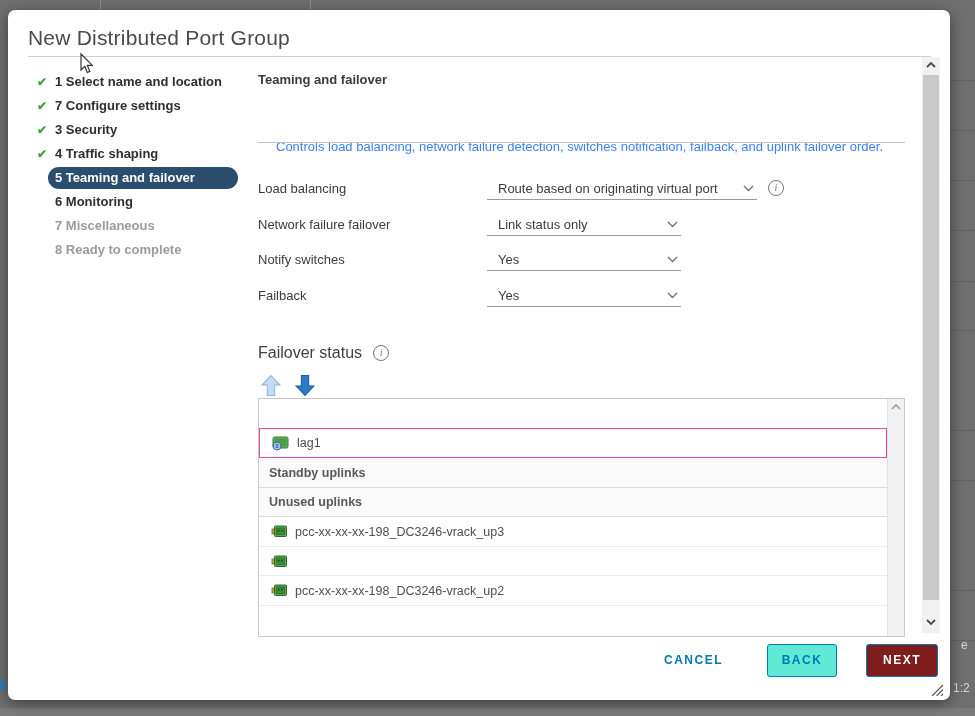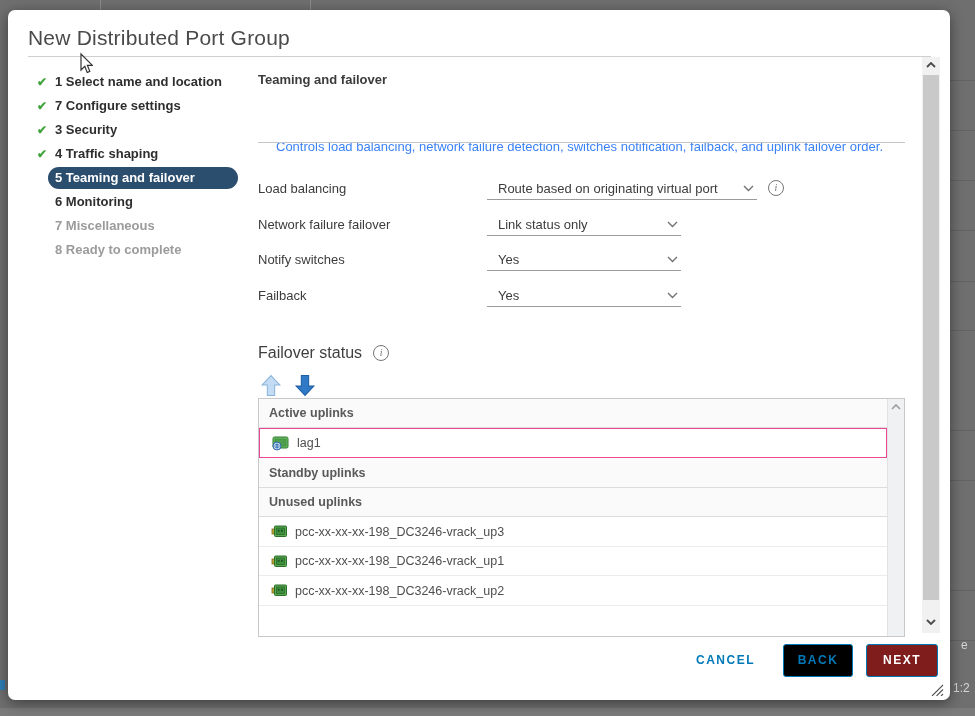--- a/index.html
+++ b/index.html
@@ -75,25 +75,25 @@
 
   
   .dlg-scrollbar { position:absolute; left:914px; top:47px; width:18px; height:576px;
                    background:#f1f1f1; cursor:pointer; }
   .dlg-scrollbar .chev-up { position:absolute; top:5px; left:4px; }
   .dlg-scrollbar .chev-dn { position:absolute; bottom:8px; left:4px; }
   .dlg-thumb { position:absolute; left:1px; right:1px; top:18px; height:525px; background:#c9c9c9; }
 
   
   .footer { position:absolute; top:633px; left:0; right:12px; height:34px;
-            display:flex; justify-content:flex-end; align-items:center; }
+            display:flex; justify-content:flex-end; align-items:center;gap:16px; }
   .btn { font-family:"Liberation Sans",sans-serif; font-size:12px; font-weight:700;
          letter-spacing:1.5px; border-radius:3px; cursor:pointer; }
   .btn-link { color:#0079b8; background:none; border:none; margin-right:28px; }
-  .btn-outline { width:70px; height:33px; color:#0079b8; background:#000000; border:1px solid #0079b8; }
+  .btn-outline { width:70px; height:33px; color:#0079b8; background:#5eead4; border:1px solid #0079b8; }
   .btn-primary { width:72px; height:33px; color:#fff; background:#7f1d1d; border:1px solid #0079b8; margin-left:13px; }
 
   .resize-handle { position:absolute; left:922px; top:674px; width:14px; height:12px; cursor:nwse-resize; }
 </style>
 </head>
 <body>
 
 <div class="backdrop">
   <div class="bg-vline" style="left:100px"></div>
   <div class="bg-vline" style="left:310px"></div>
@@ -206,23 +206,20 @@
   <div class="move-btns">
     <svg class="move-btn move-up" viewBox="0 0 20 22">
       <path d="M10 1.5 L18.5 10.5 H13.5 V20.5 H6.5 V10.5 H1.5 Z" fill="#c4dcf3" stroke="#8ab4dd" stroke-width="1"></path>
     </svg>
     <svg class="move-btn move-down" viewBox="0 0 20 22">
       <path d="M10 20.5 L1.5 11.5 H6.5 V1.5 H13.5 V11.5 H18.5 Z" fill="#2f79c6" stroke="#1c5da4" stroke-width="1"></path>
     </svg>
   </div>
 
   <div class="uplinks-table">
-    <div class="t-row t-group" style="top:0; height:29px">
-        <span>Active uplinks</span>
-      </div>
 
     <div class="t-row t-item selected" style="top:29px; height:30px">
       <svg width="17" height="15" viewBox="0 0 17 15">
         <rect x="1" y="1" width="15" height="11" rx="1.5" fill="#6cba62" stroke="#2f7d32"></rect>
         <rect x="3" y="3" width="11" height="7" fill="#4e9e4e" stroke="#3a8a3a" stroke-width="0.6"></rect>
         <circle cx="5" cy="10" r="4" fill="#d9e9f8" stroke="#1f5fa8" stroke-width="0.9"></circle>
         <path d="M1.4 10 H8.6 M5 6.4 V13.6 M2.4 7.8 C3.8 9 6.2 9 7.6 7.8 M2.4 12.2 C3.8 11 6.2 11 7.6 12.2" stroke="#1f5fa8" fill="none" stroke-width="0.7"></path>
       </svg>
       <span>lag1</span>
     </div>
@@ -247,21 +244,20 @@
     </div>
 
     <div class="t-row t-item" style="top:148px; height:29px">
       <svg width="16" height="13" viewBox="0 0 16 13">
         <rect x="1" y="4" width="3" height="5" fill="#b9a431" stroke="#7a6c1e" stroke-width="0.8"></rect>
         <rect x="3.5" y="1" width="12" height="10.5" rx="1" fill="#5aa84f" stroke="#2a6e2a"></rect>
         <rect x="5.5" y="3" width="8" height="6.5" fill="#3d8f3d" stroke="#256325" stroke-width="0.7"></rect>
         <rect x="6.8" y="4.8" width="1.8" height="1.8" fill="#1e4f1e"></rect>
         <rect x="10" y="4.8" width="1.8" height="1.8" fill="#1e4f1e"></rect>
       </svg>
-      <span>pcc-xx-xx-xx-198_DC3246-vrack_up1</span>
     </div>
 
     <div class="t-row t-item" style="top:177px; height:30px">
       <svg width="16" height="13" viewBox="0 0 16 13">
         <rect x="1" y="4" width="3" height="5" fill="#b9a431" stroke="#7a6c1e" stroke-width="0.8"></rect>
         <rect x="3.5" y="1" width="12" height="10.5" rx="1" fill="#5aa84f" stroke="#2a6e2a"></rect>
         <rect x="5.5" y="3" width="8" height="6.5" fill="#3d8f3d" stroke="#256325" stroke-width="0.7"></rect>
         <rect x="6.8" y="4.8" width="1.8" height="1.8" fill="#1e4f1e"></rect>
         <rect x="10" y="4.8" width="1.8" height="1.8" fill="#1e4f1e"></rect>
       </svg>

